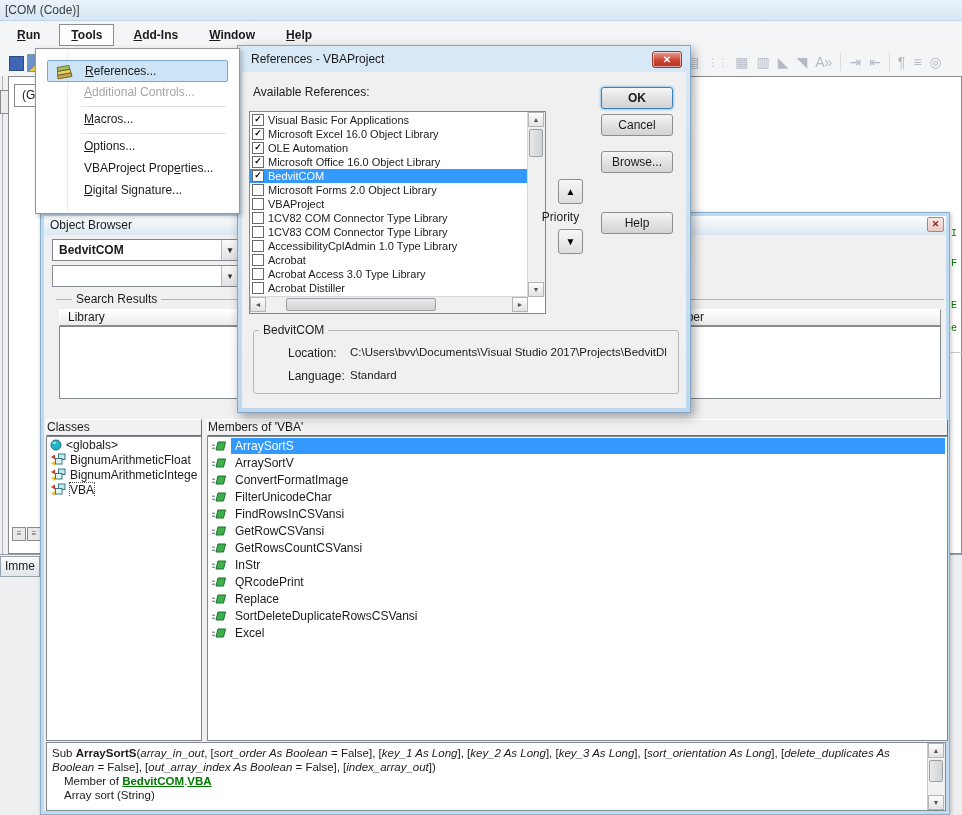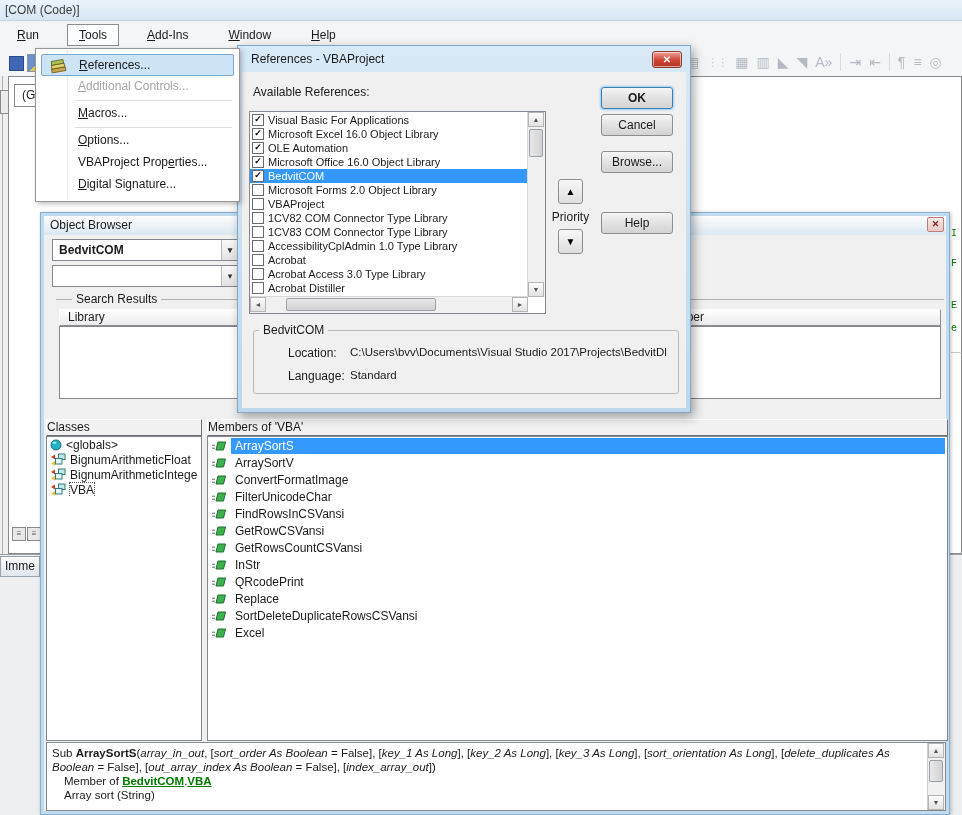--- a/index.html
+++ b/index.html
@@ -11,21 +11,21 @@
   .titlebar {
     position:absolute; left:0; top:0; width:962px; height:21px;
     background:linear-gradient(#eaf3fb,#d5e6f3); border-bottom:1px solid #c2d6e8;
     font-size:12px; color:#3c3c3c; line-height:21px; padding-left:5px; box-sizing:border-box;
   }
   .menubar {
     position:absolute; left:0; top:22px; width:962px; height:26px;
     background:#f3f5f7; display:flex; align-items:center; padding-left:5px;
     box-sizing:border-box; font-size:12px;
   }
-  .menu-item { padding:4px 12px; margin-right:16px; }
+  .menu-item { padding:4px 12px; margin-right:7px;font-weight:bold; }
   .menu-item.active { border:1px solid #8d8d8d; background:#fcfdfe; padding:3px 11px; }
   .toolband { position:absolute; left:0; top:48px; width:962px; height:28px; background:#f3f5f7; }
   .tb-sq { position:absolute; left:9px; top:56px; width:13px; height:13px; background:#3f67b5; border:1px solid #2c4a85; }
   .tb-mix { position:absolute; left:27px; top:54px; width:15px; height:16px; border:1px solid #8a96a5;
     background:linear-gradient(135deg,#6e93cc 0 55%,#e7c94e 55% 100%); }
   .tb-icons { position:absolute; left:686px; top:50px; height:24px; display:flex; align-items:center; gap:8px;
     color:#b3bac3; font-size:14px; }
   .tb-icon { line-height:1; }
   .tb-grip { color:#c3c9d0; font-size:11px; letter-spacing:-1px; }
   .tb-sep { width:1px; height:18px; background:#d8dce1; }
@@ -97,21 +97,21 @@
   .si { font-style:italic; }
   .desc-sub { margin-left:12px; }
   .greenlink { color:#007a00; font-weight:bold; text-decoration:underline; }
   .vscroll { position:absolute; right:0; top:0; width:17px; bottom:0; background:#f1f1f1; border-left:1px solid #cacaca; }
   .sc-btn { position:absolute; left:0; width:16px; height:15px; background:linear-gradient(#fdfdfd,#e2e2e2);
     border:1px solid #b5b5b5; box-sizing:border-box; font-size:7px; text-align:center; line-height:13px; color:#555; }
   .sc-thumb { position:absolute; left:1px; width:14px; background:linear-gradient(90deg,#e9e9e9,#d2d2d2);
     border:1px solid #9aa0a6; box-sizing:border-box; border-radius:2px; }
   
   .toolsmenu { position:absolute; left:35px; top:48px; width:205px; background:#fff; border:1px solid #979797;
-    box-shadow:2px 2px 5px rgba(0,0,0,.25); z-index:40; padding:5px; box-sizing:border-box; font-size:12px; }
+    box-shadow:2px 2px 5px rgba(0,0,0,.25); z-index:40; padding:11px; box-sizing:border-box; font-size:12px; }
   .tm-gutterline { position:absolute; left:31px; top:1px; bottom:1px; width:1px; background:#ececec; }
   .tm-item { position:relative; height:22px; line-height:20px; padding-left:37px; box-sizing:border-box; white-space:nowrap; }
   .tm-item.hl { background:#cde4f7; border:1px solid #7da7ce; border-radius:2px; }
   .tm-item.disabled { color:#a5a5a5; }
   .tm-icon { position:absolute; left:7px; top:3px; }
   .tm-sep { height:1px; background:#e0e0e0; margin:2px 2px 2px 34px; }
   
   .refdlg { position:absolute; left:237px; top:45px; width:454px; height:368px; box-sizing:border-box;
     background:linear-gradient(#d8e9f7,#bdd8ec); border:1px solid #86a7c4; box-shadow:3px 4px 10px rgba(0,0,0,.35); z-index:30; }
   .refdlg-title { position:absolute; left:13px; top:6px; font-size:12px; }
@@ -132,21 +132,21 @@
     border:1px solid #b5b5b5; box-sizing:border-box; font-size:7px; text-align:center; line-height:13px; color:#555; }
   .hsc-thumb { position:absolute; top:1px; height:13px; background:linear-gradient(#e9e9e9,#d2d2d2);
     border:1px solid #9aa0a6; box-sizing:border-box; border-radius:2px; }
   .btn { position:absolute; left:359px; width:72px; height:22px; box-sizing:border-box;
     background:linear-gradient(#f5f5f5,#e4e4e4 45%,#d3d3d3); border:1px solid #8e8e8e; border-radius:3px;
     font-size:12px; text-align:center; line-height:20px; }
   .btn.focused { border:1px solid #3a7fb5; box-shadow:0 0 2px 1px #9ecdf0; }
   .pri-btn { position:absolute; left:316px; width:25px; height:25px; box-sizing:border-box;
     background:linear-gradient(#f7f7f7,#dedede); border:1px solid #8e8e8e; border-radius:3px;
     font-size:10px; text-align:center; line-height:23px; color:#000; }
-  .pri-label { position:absolute; left:302px; top:138px; width:53px; text-align:center; font-size:12px; }
+  .pri-label { position:absolute; left:292px; top:138px; width:53px; text-align:center; font-size:12px; }
   .grpbox { position:absolute; left:11px; top:258px; width:424px; height:62px; border:1px solid #b8b8bc; border-radius:3px; }
   .grpbox-label { position:absolute; left:17px; top:251px; background:#f0f0f0; padding:0 4px; font-size:12px; }
   .kv-label { position:absolute; left:46px; font-size:12px; }
   .kv-value { position:absolute; left:108px; font-size:11.5px; white-space:nowrap; overflow:hidden; width:326px; }
 </style>
 </head>
 <body>
 
 <div class="screen">
 

